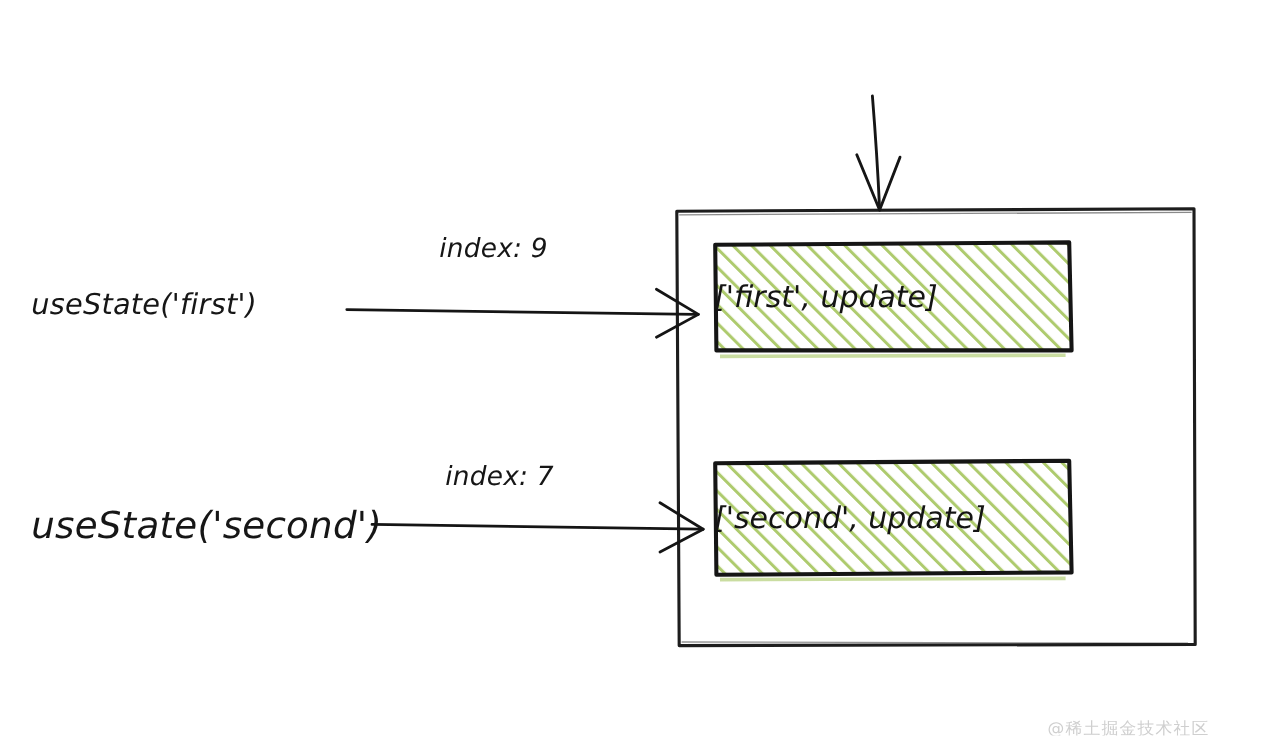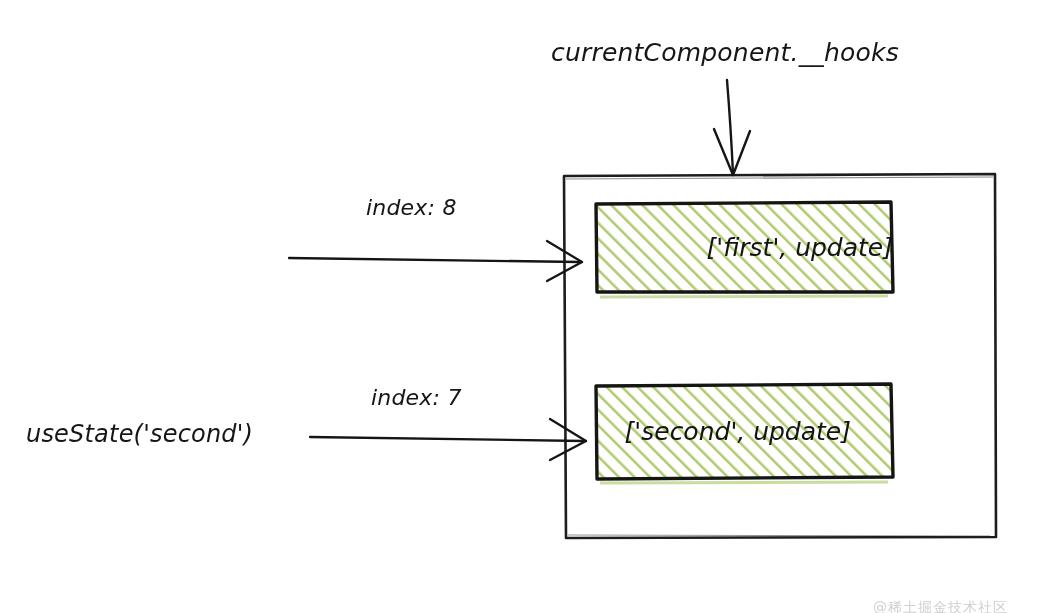--- a/index.html
+++ b/index.html
@@ -42,40 +42,40 @@
     font-size: 25px;
   }
   #hook-call-first {
     left: 26px;
     top: 240px;
     font-size: 24px;
   }
   #hook-call-second {
     left: 26px;
     top: 420px;
-    font-size: 24px;
+    font-size: 31px;
   }
   #index-label-0 {
     left: 366px;
     top: 195px;
     font-size: 22px;
   }
   #index-label-1 {
     left: 371px;
     top: 385px;
     font-size: 22px;
   }
   .slot-text {
     position: absolute;
     color: #141414;
     font-family: "DejaVu Sans", sans-serif;
     font-style: italic;
     font-size: 25px;
     white-space: nowrap;
-    text-align: right;
+    text-align: left;
     z-index: 4;
     pointer-events: none;
   }
   #slot-text-0 {
     left: 595px;
     top: 233px;
     width: 298px;
   }
   #slot-text-1 {
     left: 595px;
@@ -141,24 +141,24 @@
       <path d="M 547,281 L 582,262" fill="none" stroke="#151515" stroke-width="2.3" stroke-linecap="round"></path>
     </g>
 
     <g>
       <path d="M 310,437 L 584,441" fill="none" stroke="#151515" stroke-width="2.3" stroke-linecap="round"></path>
       <path d="M 550,419 L 586,441" fill="none" stroke="#151515" stroke-width="2.3" stroke-linecap="round"></path>
       <path d="M 550,460 L 586,441" fill="none" stroke="#151515" stroke-width="2.3" stroke-linecap="round"></path>
     </g>
   </svg>
 
-  <div class="hand-label" id="title-label">currentComponent.__hooks</div>
 
-  <div class="hand-label" id="index-label-0">index: 8</div>
+  <div class="hand-label" id="index-label-0">index: 9</div>
 
+  <div class="hand-label" id="hook-call-first">useState('first')</div>
 
   <div class="hand-label" id="index-label-1">index: 7</div>
 
   <div class="hand-label" id="hook-call-second">useState('second')</div>
 
   <div class="slot-text" id="slot-text-0">['first', update]</div>
 
   <div class="slot-text" id="slot-text-1">['second', update]</div>
 
   <div id="watermark">@稀土掘金技术社区</div>

